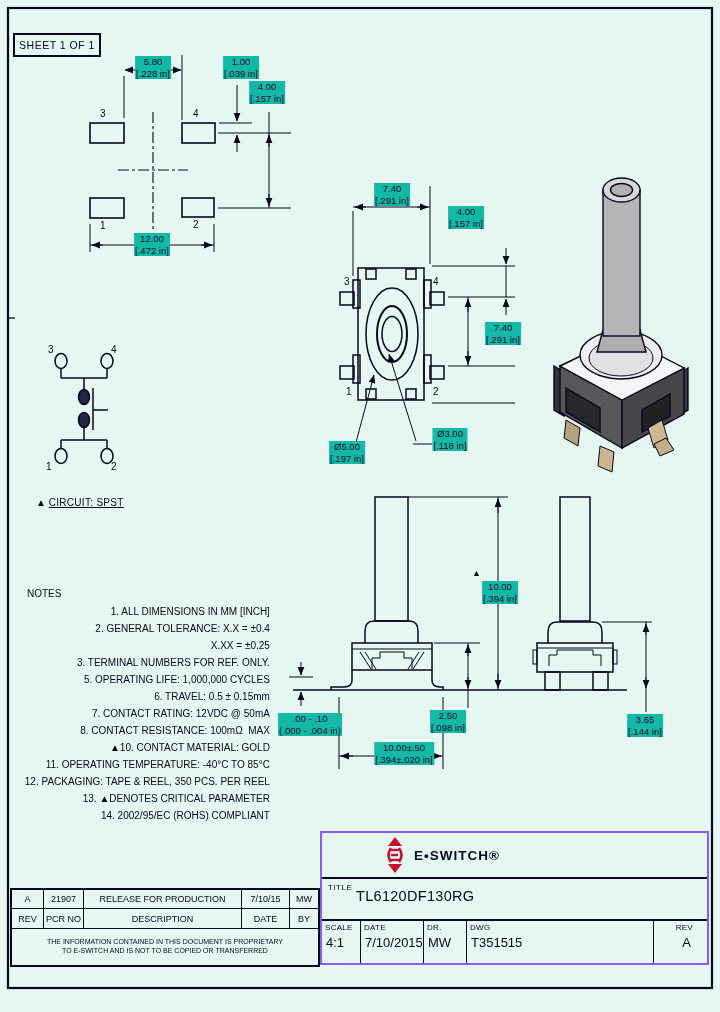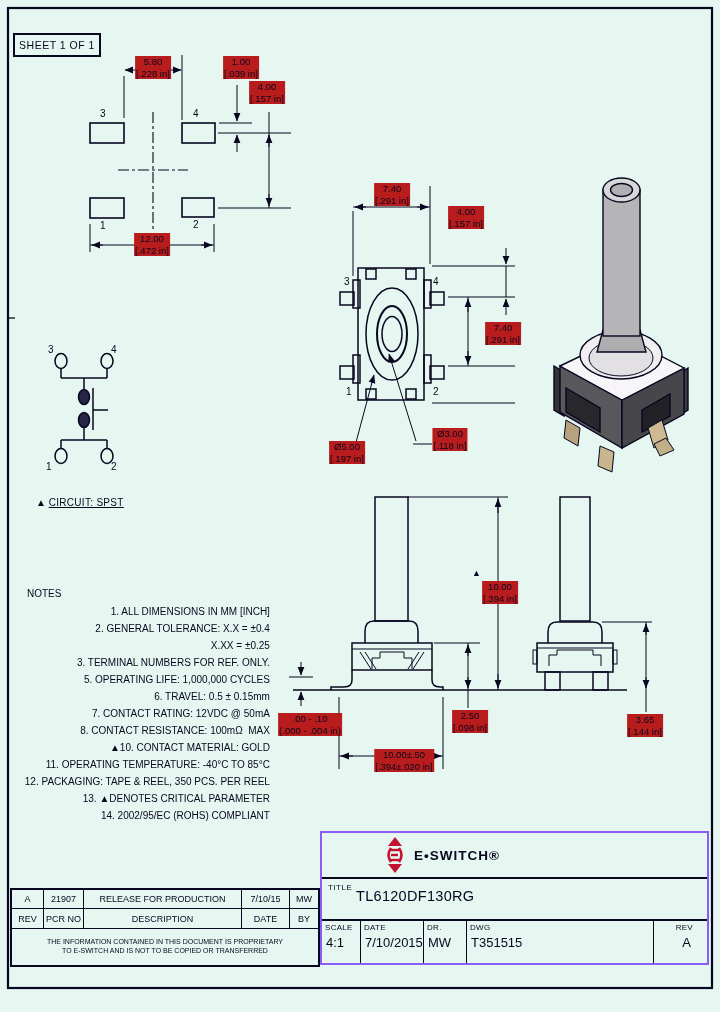--- a/index.html
+++ b/index.html
@@ -2,21 +2,21 @@
 <html><head>
 <meta charset="utf-8">
 <style>
   html,body{margin:0;padding:0;}
   #page{position:relative;width:720px;height:1012px;background:#e6f6f1;overflow:hidden;
          font-family:"Liberation Sans",sans-serif;color:#07071f;}
   #linework{position:absolute;left:0;top:0;}
   .abs{position:absolute;}
   .dim{position:absolute;font-size:9.5px;line-height:11.5px;text-align:center;
        white-space:nowrap;transform:translateX(-50%);}
-  .dim span{display:block;background:#b91c1c;padding:0 1px;}
+  .dim span{display:block;background:#14b8a6;padding:0 1px;}
   .lbl{position:absolute;font-size:10px;line-height:11px;}
   .sheetbox{position:absolute;left:13px;top:33px;width:84px;height:20px;border:2px solid #07071f;
             font-size:10.5px;display:flex;align-items:center;justify-content:center;letter-spacing:.5px;}
   .circuit-cap{position:absolute;left:36px;top:497px;font-size:10px;}
   .circuit-cap .t{text-decoration:underline;letter-spacing:.3px;}
   .notes-title{position:absolute;left:27px;top:588px;font-size:10px;}
   .notes{position:absolute;left:22px;top:603px;font-size:10px;line-height:17px;}
   .notes div{white-space:pre;text-align:right;}
   
   .revtbl{position:absolute;left:10px;top:888px;width:306px;height:75px;border:2px solid #07071f;font-size:9px;}
@@ -289,25 +289,25 @@
     </div>
 <div class="lbl" style="left:472px;top:568px;font-size:9px;">▲</div>
 <div class="dim" style="left:488px;top:581px;margin-left:12px;">
   <span>10.00</span>
       <span>[.394 in]</span>
     </div>
 <div class="dim" style="left:310px;top:713px;">
   <span>.00 - .10</span>
       <span>(.000 - .004 in)</span>
     </div>
-<div class="dim" style="left:404px;top:742px;margin-top:7px;">
+<div class="dim" style="left:404px;top:742px;">
   <span>10.00±.50</span>
       <span>[.394±.020 in]</span>
     </div>
-<div class="dim" style="left:470px;top:710px;">
+<div class="dim" style="left:448px;top:710px;">
   <span>2.50</span>
       <span>[.098 in]</span>
     </div>
 <div class="dim" style="left:645px;top:714px;">
   <span>3.65</span>
       <span>[.144 in]</span>
     </div>
 
 <div class="notes-title">NOTES</div>
 <div class="notes">

